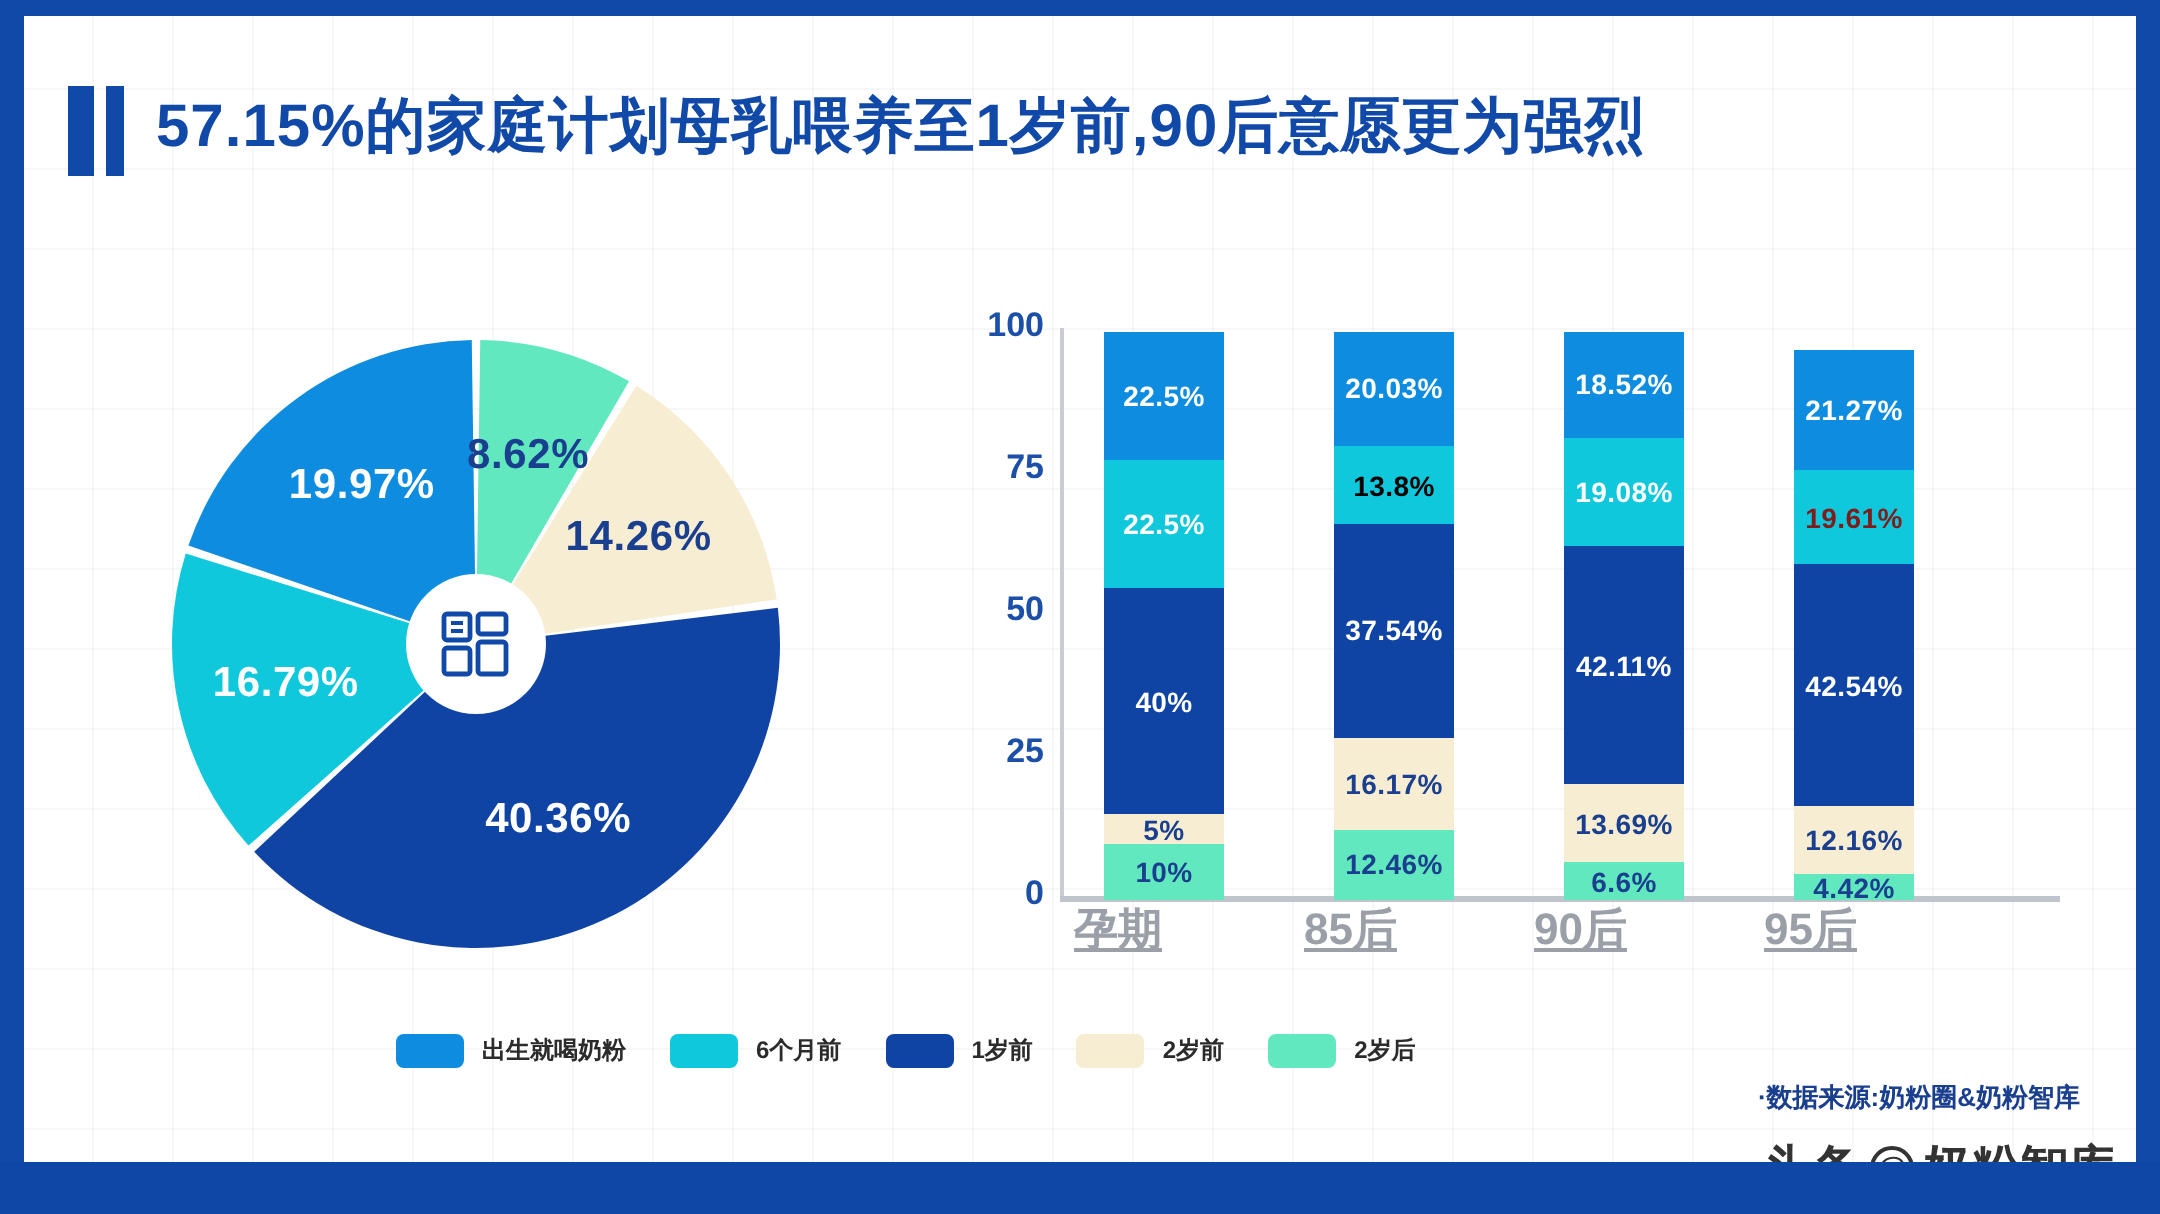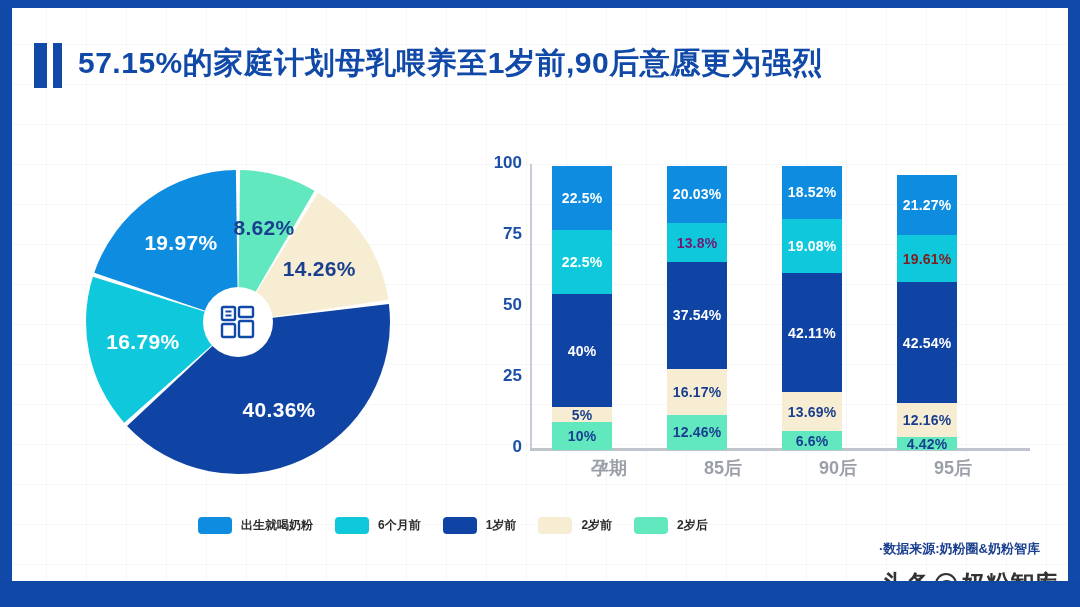--- a/index.html
+++ b/index.html
@@ -72,22 +72,22 @@
   }
   #xaxis-line {
     position:absolute; left:56px; top:292px; width:500px; height:3px; background:#c0c4cc;
   }
   .bar-col { position:absolute; bottom:36px; width:60px; }
   .seg {
     width:100%; display:flex; align-items:center; justify-content:center;
     font-size:14px; font-weight:bold; letter-spacing:.2px; overflow:hidden;
   }
   .cat-label {
-    position:absolute; bottom:6px; width:90px; text-align:right;
-    font-size:18px; font-weight:bold; color:#9ba0a8;
+    position:absolute; bottom:6px; width:90px; text-align:left;
+    font-size:22px; font-weight:bold; color:#9ba0a8;text-decoration:underline;
   }
 
   
   #legend {
     position:absolute; left:186px; top:509px;
     display:flex; align-items:center; gap:22px;
   }
   .leg-item { display:flex; align-items:center; gap:9px; }
   .leg-sw { width:34px; height:17px; border-radius:4px; }
   .leg-tx { font-size:12px; font-weight:bold; color:#2b2b2b; white-space:nowrap; }
@@ -159,21 +159,21 @@
       <div id="bar-cols">
           <div class="bar-col" style="left: 78px;">
             <div class="seg" style="height: 63.9px; background: rgb(14, 140, 223); color: rgb(255, 255, 255);">22.5%</div>
             <div class="seg" style="height: 63.9px; background: rgb(16, 200, 220); color: rgb(255, 255, 255);">22.5%</div>
             <div class="seg" style="height: 113.6px; background: rgb(15, 67, 164); color: rgb(255, 255, 255);">40%</div>
             <div class="seg" style="height: 14.2px; background: rgb(246, 237, 210); color: rgb(26, 63, 143);">5%</div>
             <div class="seg" style="height: 28.4px; background: rgb(98, 232, 191); color: rgb(26, 63, 143);">10%</div>
           </div>
           <div class="bar-col" style="left: 193px;">
             <div class="seg" style="height: 56.8852px; background: rgb(14, 140, 223); color: rgb(255, 255, 255);">20.03%</div>
-            <div class="seg" style="height: 39.192px; background: rgb(16, 200, 220); color: #701a75;">13.8%</div>
+            <div class="seg" style="height: 39.192px; background: rgb(16, 200, 220); color: #000000;">13.8%</div>
             <div class="seg" style="height: 106.614px; background: rgb(15, 67, 164); color: rgb(255, 255, 255);">37.54%</div>
             <div class="seg" style="height: 45.9228px; background: rgb(246, 237, 210); color: rgb(26, 63, 143);">16.17%</div>
             <div class="seg" style="height: 35.3864px; background: rgb(98, 232, 191); color: rgb(26, 63, 143);">12.46%</div>
           </div>
           <div class="bar-col" style="left: 308px;">
             <div class="seg" style="height: 52.5968px; background: rgb(14, 140, 223); color: rgb(255, 255, 255);">18.52%</div>
             <div class="seg" style="height: 54.1872px; background: rgb(16, 200, 220); color: rgb(255, 255, 255);">19.08%</div>
             <div class="seg" style="height: 119.592px; background: rgb(15, 67, 164); color: rgb(255, 255, 255);">42.11%</div>
             <div class="seg" style="height: 38.8796px; background: rgb(246, 237, 210); color: rgb(26, 63, 143);">13.69%</div>
             <div class="seg" style="height: 18.744px; background: rgb(98, 232, 191); color: rgb(26, 63, 143);">6.6%</div>

